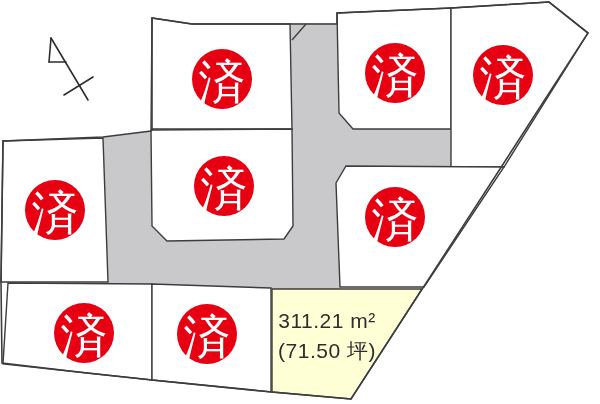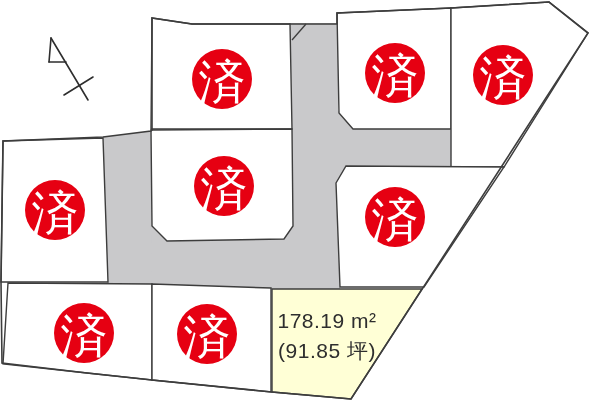--- a/index.html
+++ b/index.html
@@ -69,16 +69,16 @@
       <circle cx="84" cy="333" r="30" fill="#e60012"></circle>
       <text x="84" y="333" fill="#ffffff" font-size="47" font-family="&quot;Liberation Sans&quot;,&quot;DejaVu Sans&quot;,sans-serif" text-anchor="middle" dominant-baseline="central" dy="2">済</text>
       <circle cx="207" cy="334" r="30" fill="#e60012"></circle>
       <text x="207" y="334" fill="#ffffff" font-size="47" font-family="&quot;Liberation Sans&quot;,&quot;DejaVu Sans&quot;,sans-serif" text-anchor="middle" dominant-baseline="central" dy="2">済</text>
       <line x1="51" y1="38" x2="88" y2="100" stroke="#2e2e2e" stroke-width="1.6" stroke-linecap="round"></line>
       <line x1="51" y1="38" x2="49" y2="62" stroke="#2e2e2e" stroke-width="1.6" stroke-linecap="round"></line>
       <line x1="49" y1="62" x2="66" y2="62" stroke="#2e2e2e" stroke-width="1.6" stroke-linecap="round"></line>
       <line x1="64" y1="95" x2="93" y2="77" stroke="#2e2e2e" stroke-width="1.6" stroke-linecap="round"></line>
     </svg>
   <div class="area-label">
-    <div>178.19 m²</div>
-    <div>(91.85 坪)</div>
+    <div>311.21 m²</div>
+    <div>(71.50 坪)</div>
   </div>
 </div>
 
 </body></html>

